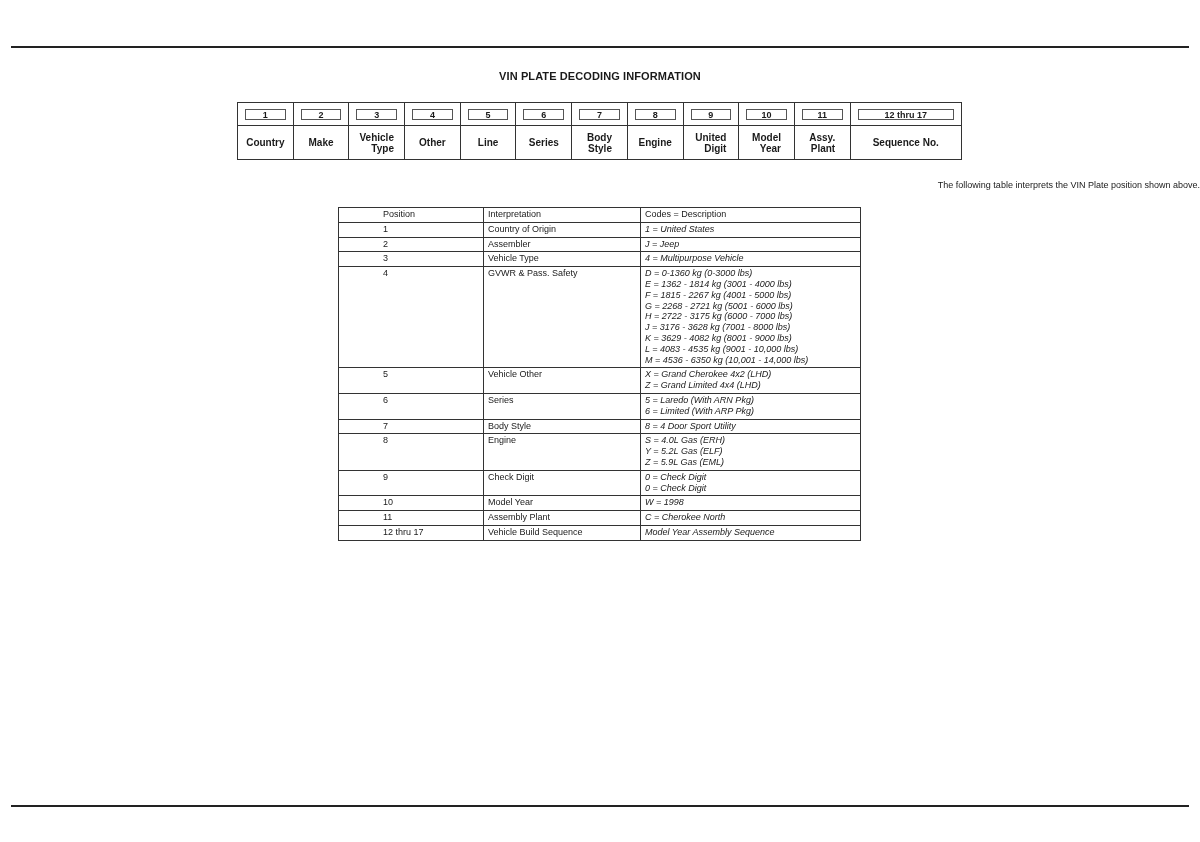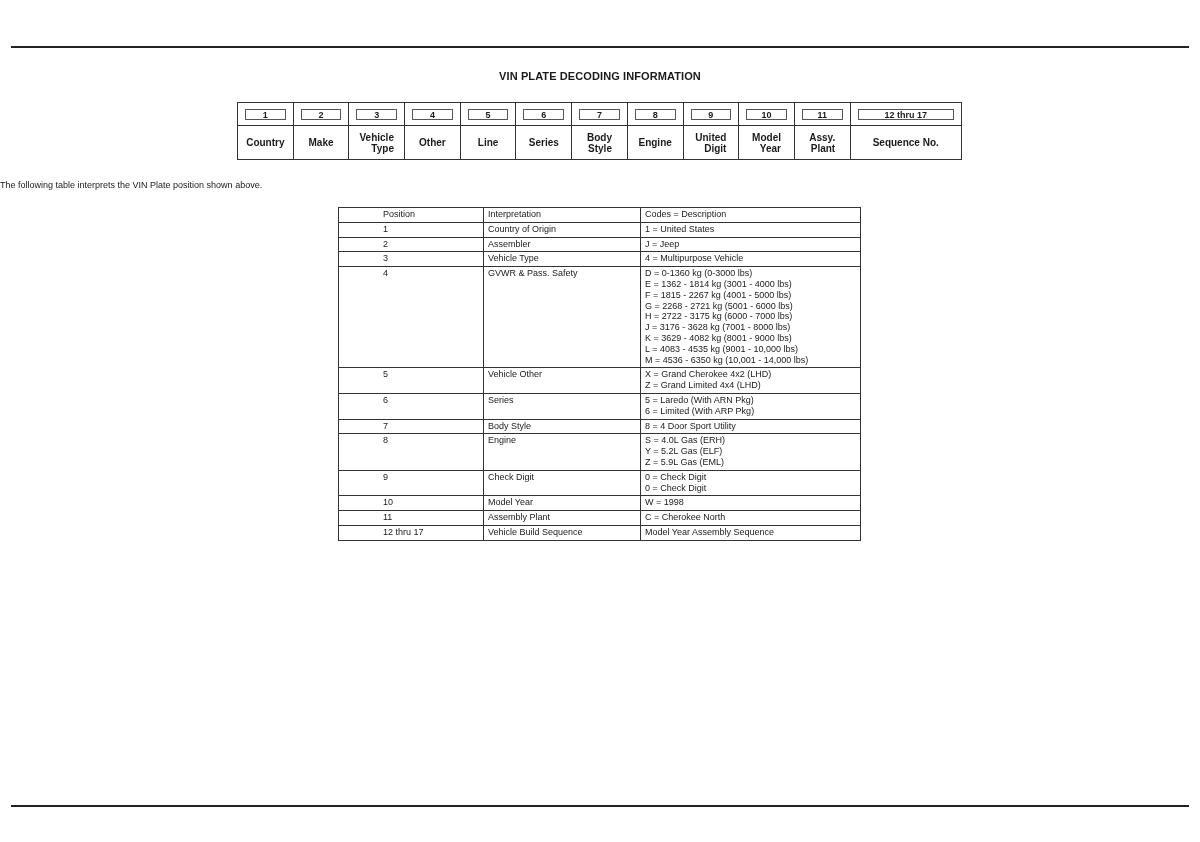--- a/index.html
+++ b/index.html
@@ -11,26 +11,26 @@
   .title { position:absolute; top:70px; left:0; width:1200px; text-align:center;
            font-weight:bold; font-size:11px; letter-spacing:0.1px; }
   .vin { position:absolute; left:237px; top:102px; width:725px; height:58px;
          border:1px solid #333; display:flex; box-sizing:border-box; }
   .vin-col { border-right:1px solid #333; display:flex; flex-direction:column; box-sizing:border-box; }
   .vin-col:last-child { border-right:none; }
   .vin-num { height:23px; border-bottom:1px solid #333; display:flex; align-items:center; justify-content:center; box-sizing:border-box; }
   .vin-box { border:1px solid #555; height:11px; line-height:11px; font-size:9px; font-weight:bold; text-align:center; width:calc(100% - 14px); box-sizing:border-box; }
   .vin-label { flex:1; display:flex; align-items:center; justify-content:center; text-align:right;
                font-size:10px; font-weight:bold; line-height:11px; white-space:pre-line; }
-  .caption { position:absolute; top:180px; left:0; width:1200px; text-align:left; font-size:9px; }
+  .caption { position:absolute; top:180px; left:0; width:1200px; text-align:right; font-size:9px; }
   .dtable { position:absolute; left:338px; top:207px; width:523px; border-collapse:collapse; font-size:9px; }
   .dtable td { border:1px solid #333; padding:1px 4px 2px 4px; vertical-align:top; line-height:10.8px; }
   .dtable td.c1 { width:96px;padding-left:44px; }
   .dtable td.c2 { width:148px; }
-  .code-line { display:block; }
+  .code-line { display:block;font-style:italic; }
   .watermark { position:absolute; left:908px; top:807px; font-size:29px; letter-spacing:1px;
                color:#ffffff; -webkit-text-stroke:0.8px #c8c8c8; font-family:Liberation Sans, sans-serif;margin-top:33px; }
 </style>
 </head>
 <body>
 
 <div class="rule top"></div>
 
 <div class="title">VIN PLATE DECODING INFORMATION</div>
 

